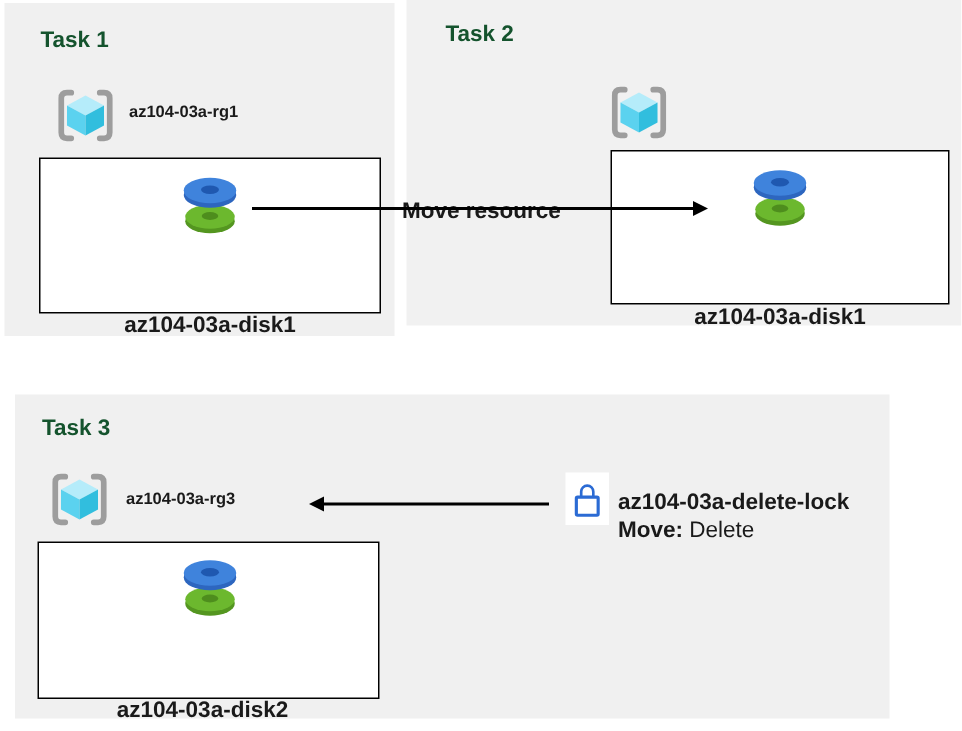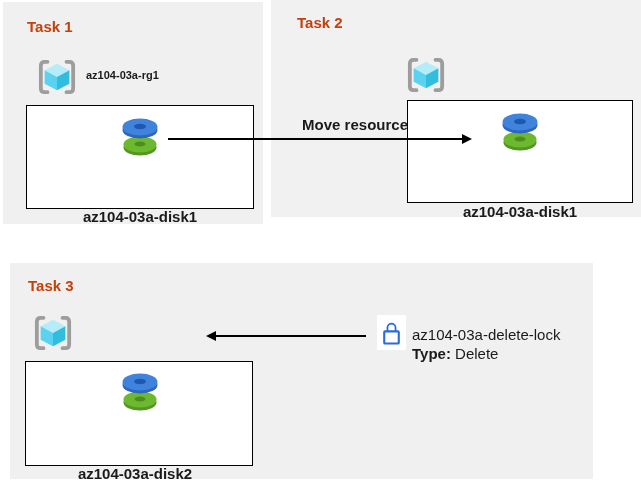--- a/index.html
+++ b/index.html
@@ -2,32 +2,32 @@
 <html><head>
 <meta charset="utf-8">
 <style>
   html,body{margin:0;padding:0;background:#ffffff;}
   .stage{
     position:relative;width:641px;height:487px;background:#ffffff;overflow:hidden;
     font-family:"Liberation Sans",sans-serif;color:#1a1a1a;
   }
   .panel{position:absolute;background:#f0f0f0;}
   .panel.p2{background:#f1f1f1;}
-  .task-title{position:absolute;font-size:15px;font-weight:700;color:#c2410c;white-space:nowrap;}
+  .task-title{position:absolute;font-size:15px;font-weight:700;color:#14532d;white-space:nowrap;}
   .rg-icon{position:absolute;width:42px;height:38px;}
   .rg-label{position:absolute;font-size:11px;font-weight:700;white-space:nowrap;line-height:1.1;}
   .res-box{position:absolute;background:#ffffff;border:1.5px solid #000000;box-sizing:border-box;}
   .disk-icon{position:absolute;width:40px;height:42px;}
   .disk-label{position:absolute;font-size:15px;font-weight:700;text-align:center;line-height:1.1;margin-top:46px;}
   .arrow-line{position:absolute;height:2px;background:#000000;}
   .arrow-head-right{position:absolute;width:0;height:0;border-top:5px solid transparent;border-bottom:5px solid transparent;border-left:10px solid #000000;}
   .arrow-head-left{position:absolute;width:0;height:0;border-top:5px solid transparent;border-bottom:5px solid transparent;border-right:10px solid #000000;}
-  .move-label{position:absolute;font-size:15px;font-weight:700;text-align:right;white-space:nowrap;}
+  .move-label{position:absolute;font-size:15px;font-weight:700;text-align:left;white-space:nowrap;margin-top:16px;}
   .lock-box{position:absolute;width:29px;height:35px;background:#ffffff;display:flex;align-items:center;justify-content:center;}
-  .lock-name{position:absolute;font-size:15px;font-weight:400;white-space:nowrap;line-height:1.1;}
+  .lock-name{position:absolute;font-size:15px;font-weight:700;white-space:nowrap;line-height:1.1;}
   .lock-type{position:absolute;font-size:15px;white-space:nowrap;line-height:1.1;}
   .lock-type .t-label{font-weight:700;}
   .lock-type .t-value{font-weight:400;text-align:center;}
   svg{display:block;}
 </style>
 </head>
 <body>
 
 <svg width="0" height="0" style="position:absolute" aria-hidden="true">
   <defs>
@@ -93,34 +93,35 @@
   <div class="arrow-head-right" style="left:462px;top:134px;"></div>
 
   <div class="panel" style="left:10px;top:263px;width:583px;height:216px;">
     <div class="task-title" style="left:18px;top:14px;">Task 3</div>
   </div>
   <div class="rg-icon" style="left:32px;top:314px;">
     <svg width="42" height="38">
         <use href="#sym-rg"></use>
       </svg>
   </div>
+  <div class="rg-label" style="left:84px;top:327px;">az104-03a-rg3</div>
   <div class="res-box" style="left:25px;top:361px;width:228px;height:105px;"></div>
   <div class="disk-icon" style="left:120px;top:371px;">
     <svg width="40" height="42">
         <use href="#sym-disk"></use>
       </svg>
   </div>
   <div class="disk-label" style="left:25px;top:420px;width:220px;">az104-03a-disk2</div>
 
   <div class="arrow-head-left" style="left:206px;top:331px;"></div>
   <div class="arrow-line" style="left:216px;top:335px;width:150px;"></div>
   <div class="lock-box" style="left:377px;top:315px;">
     <svg width="21" height="26">
         <use href="#sym-lock"></use>
       </svg>
   </div>
   <div class="lock-name" style="left:412px;top:327px;">az104-03a-delete-lock</div>
   <div class="lock-type" style="left:412px;top:346px;">
-    <span class="t-label">Type:</span>
+    <span class="t-label">Move:</span>
     <span class="t-value">Delete</span>
   </div>
 
 </div>
 
 </body></html>

